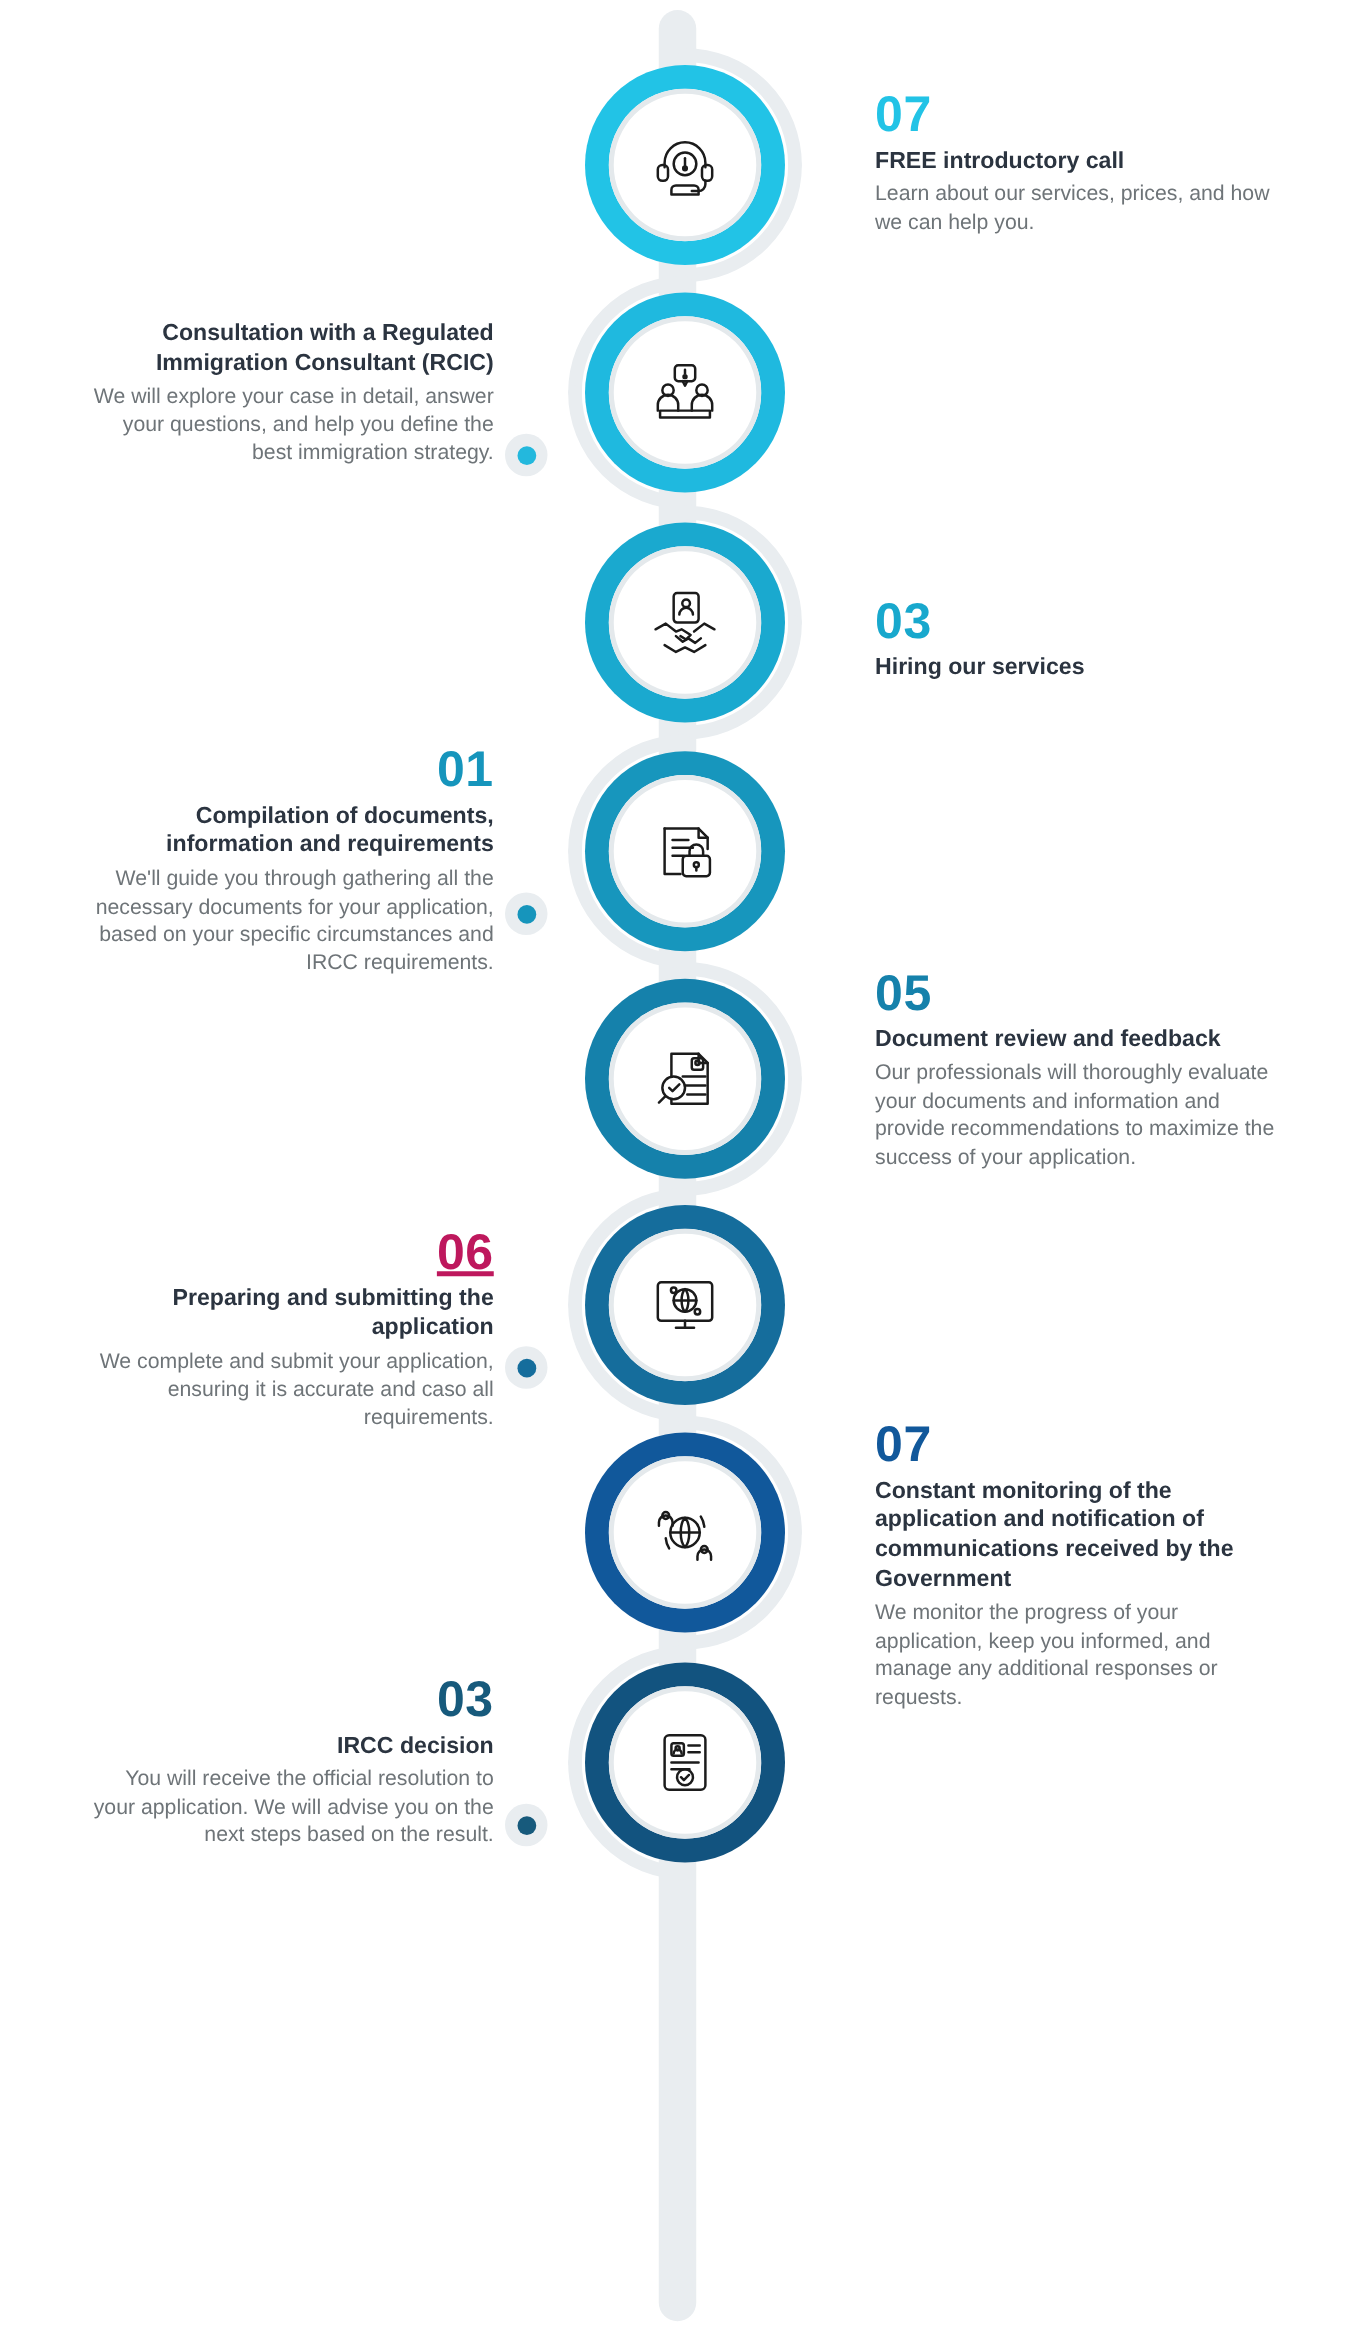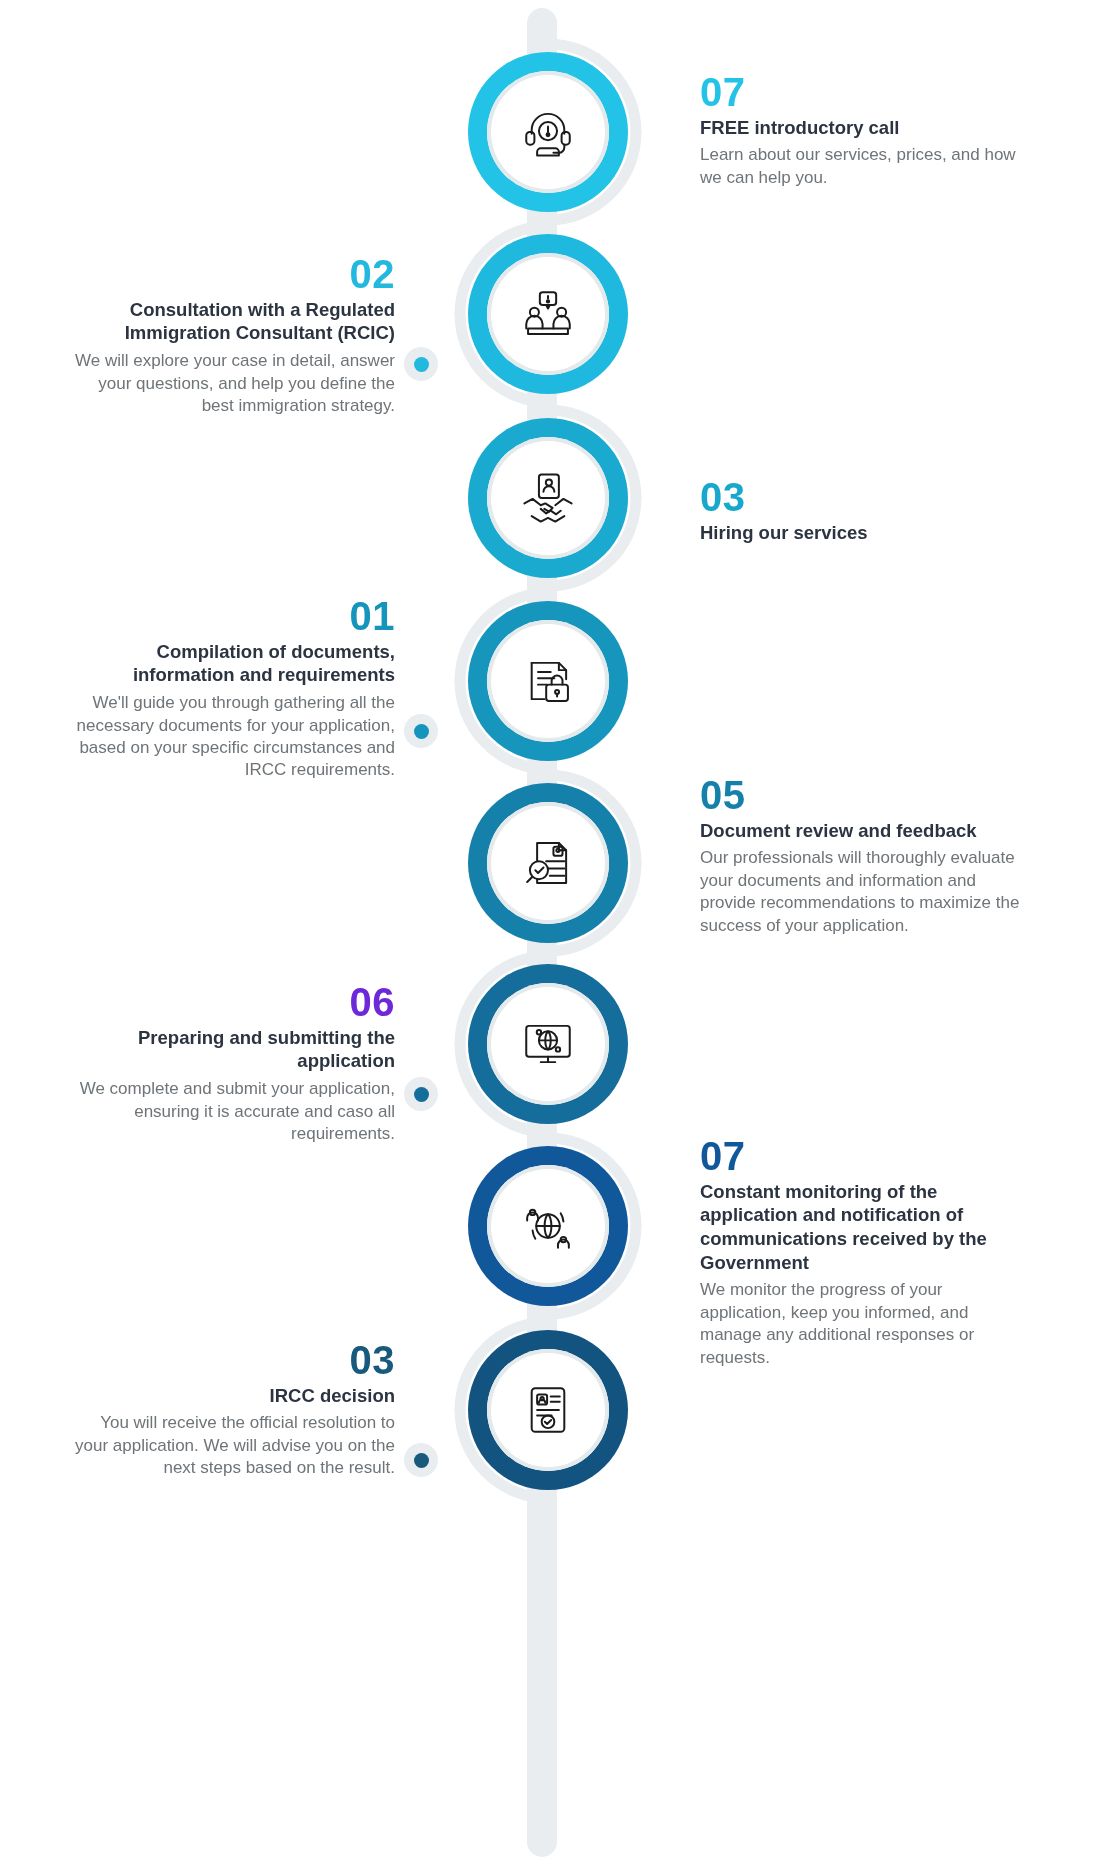--- a/index.html
+++ b/index.html
@@ -153,21 +153,20 @@
             <circle cx="32" cy="18" r="1.3" fill="#1b1b1b"></circle>
           <circle cx="17" cy="30" r="5"></circle>
           <path d="M8 48v-5a9 9 0 0 1 9-9 9 9 0 0 1 9 9v5"></path>
           <circle cx="47" cy="30" r="5"></circle>
           <path d="M38 48v-5a9 9 0 0 1 9-9 9 9 0 0 1 9 9v5"></path>
           <path d="M10 48h44v6H10z"></path>
         </svg>
       </div>
     </div>
     <div class="txt left" style="top:20px;">
-      <div class="num" style="color: rgb(35, 184, 221);">02</div>
       <div class="title">Consultation with a Regulated Immigration Consultant (RCIC)</div>
       <div class="desc">We will explore your case in detail, answer your questions, and help you define the best immigration strategy.</div>
     </div>
   </div>
 
   <div class="step" style="top:418px;">
     <svg class="arc right" viewBox="0 0 192 192">
       <path d="M96 8 A 88 88 0 0 1 184 96" fill="none" stroke="#e9edf0" stroke-width="11" stroke-linecap="round"></path>
       <path d="M184 96 A 88 88 0 0 1 96 184" fill="none" stroke="#e9edf0" stroke-width="11" stroke-linecap="round"></path>
     </svg>
@@ -270,21 +269,21 @@
           <path d="M24 52h16M32 46v6"></path>
           <circle cx="32" cy="28" r="10"></circle>
           <path d="M22 28h20"></path>
           <path d="M32 18c4 4 4 16 0 20-4-4-4-16 0-20z"></path>
           <circle cx="22" cy="19" r="2.4"></circle>
           <circle cx="43" cy="38" r="2.4"></circle>
         </svg>
       </div>
     </div>
     <div class="txt left" style="top:18px;">
-      <div class="num" style="color: #6d28d9;">06</div>
+      <div class="num" style="color: #be185d; text-decoration: underline;">06</div>
       <div class="title">Preparing and submitting the application</div>
       <div class="desc">We complete and submit your application, ensuring it is accurate and caso all requirements.</div>
     </div>
   </div>
 
   <div class="step" style="top:1146px;">
     <svg class="arc right" viewBox="0 0 192 192">
       <path d="M96 8 A 88 88 0 0 1 184 96" fill="none" stroke="#e9edf0" stroke-width="11" stroke-linecap="round"></path>
       <path d="M184 96 A 88 88 0 0 1 96 184" fill="none" stroke="#e9edf0" stroke-width="11" stroke-linecap="round"></path>
     </svg>

